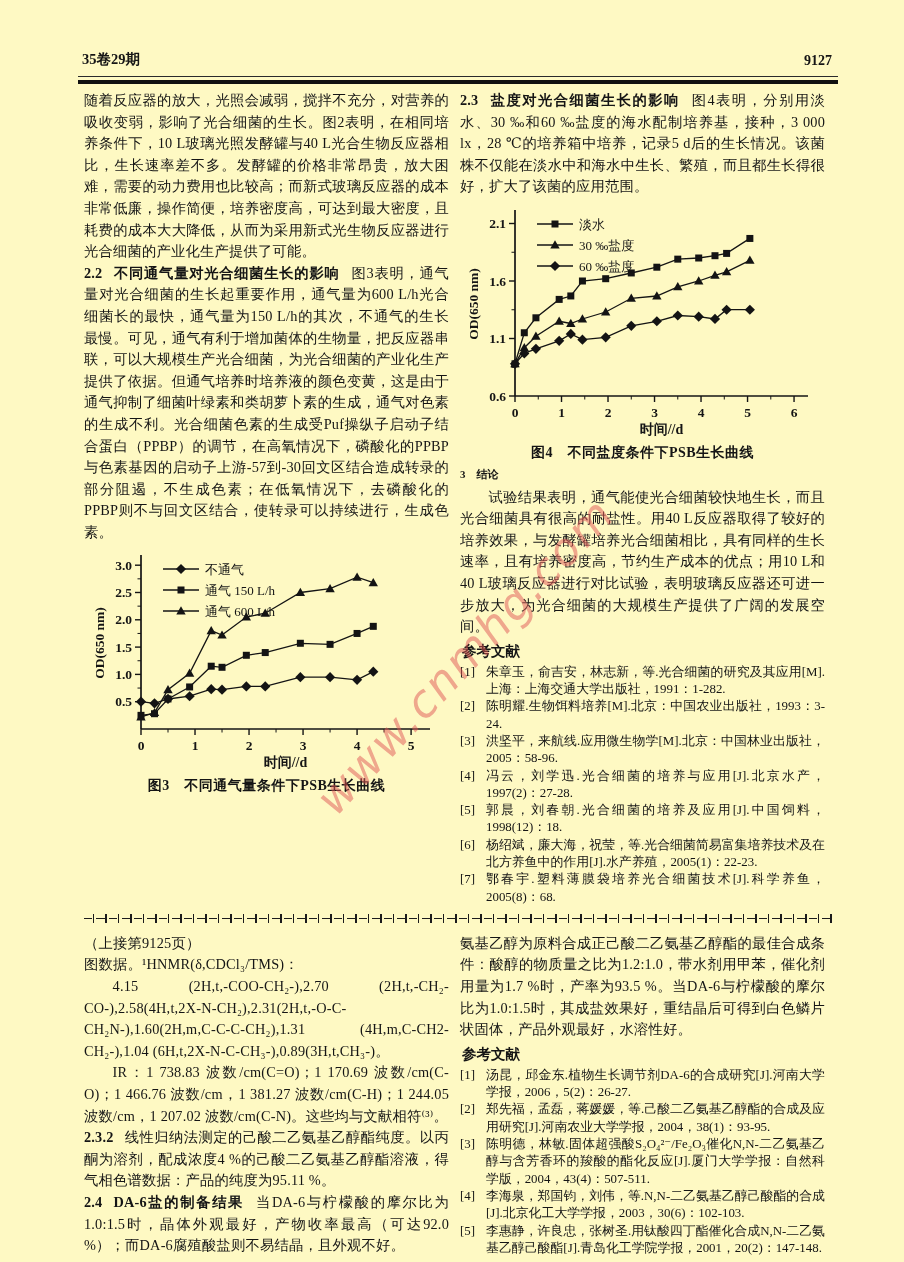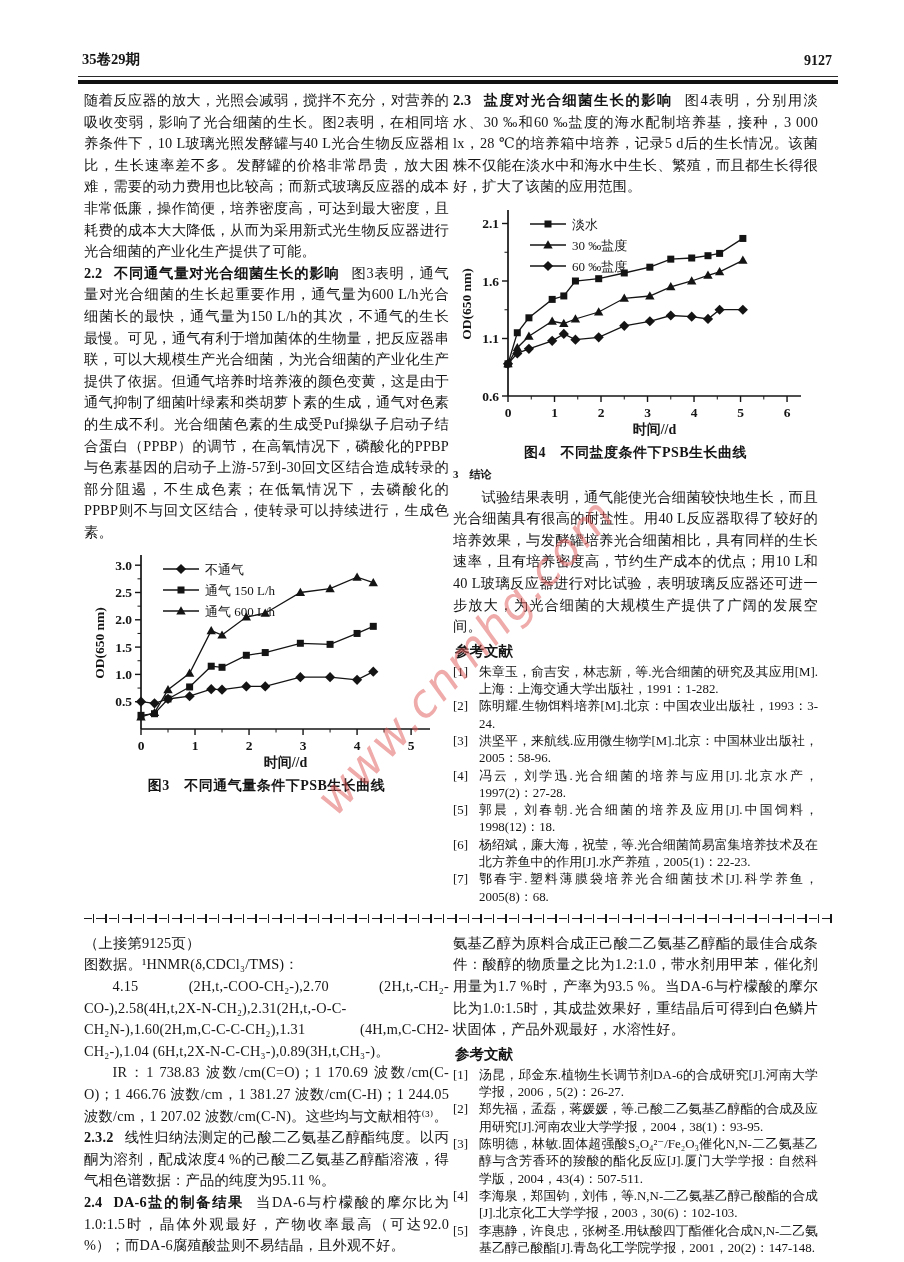--- a/index.html
+++ b/index.html
@@ -1,33 +1,33 @@
 <!DOCTYPE html>
 <html lang="zh"><head>
 <meta charset="utf-8">
 <style>
   html,body{margin:0;padding:0;background:#e8e8e6;}
   .page{
     position:relative;width:904px;height:1262px;margin:0 auto;
-    background:#ffffff;color:#151515;overflow:hidden;
+    background:#fef9c3;color:#151515;overflow:hidden;
     font-family:"Liberation Serif","DejaVu Serif",serif;
   }
   
   .header{
     position:absolute;top:50px;left:82px;right:72px;
     display:flex;justify-content:space-between;align-items:flex-end;
     font-size:14.5px;font-weight:bold;
   }
   .header .h-center{letter-spacing:1px;}
   .header .h-right{font-weight:bold;font-size:14px;}
   .rule-thin{position:absolute;top:76px;left:78px;right:66px;height:1px;background:#2a2a2a;}
   .rule-thick{position:absolute;top:80px;left:78px;right:66px;height:3.5px;background:#111;}
   
   .content{position:absolute;top:90px;left:84px;right:70px;}
-  .cols{display:flex;gap:4px;}
+  .cols{display:flex;gap:11px;}
   .col{width:365px;flex:0 0 365px;}
   .para{
     margin:0;font-size:14.3px;line-height:21.6px;text-align:justify;
     letter-spacing:0.2px;
   }
   .indent{text-indent:2em;}
   .snum{font-weight:bold;margin-right:11px;}
   .stitle{font-weight:bold;margin-right:12px;}
   .sec-head{margin:2px 0 1px 0;font-size:11px;line-height:21.6px;font-weight:bold;}
   .refs-title{margin:3px 0 2px 2px;font-size:14.5px;font-weight:bold;line-height:21px;}

